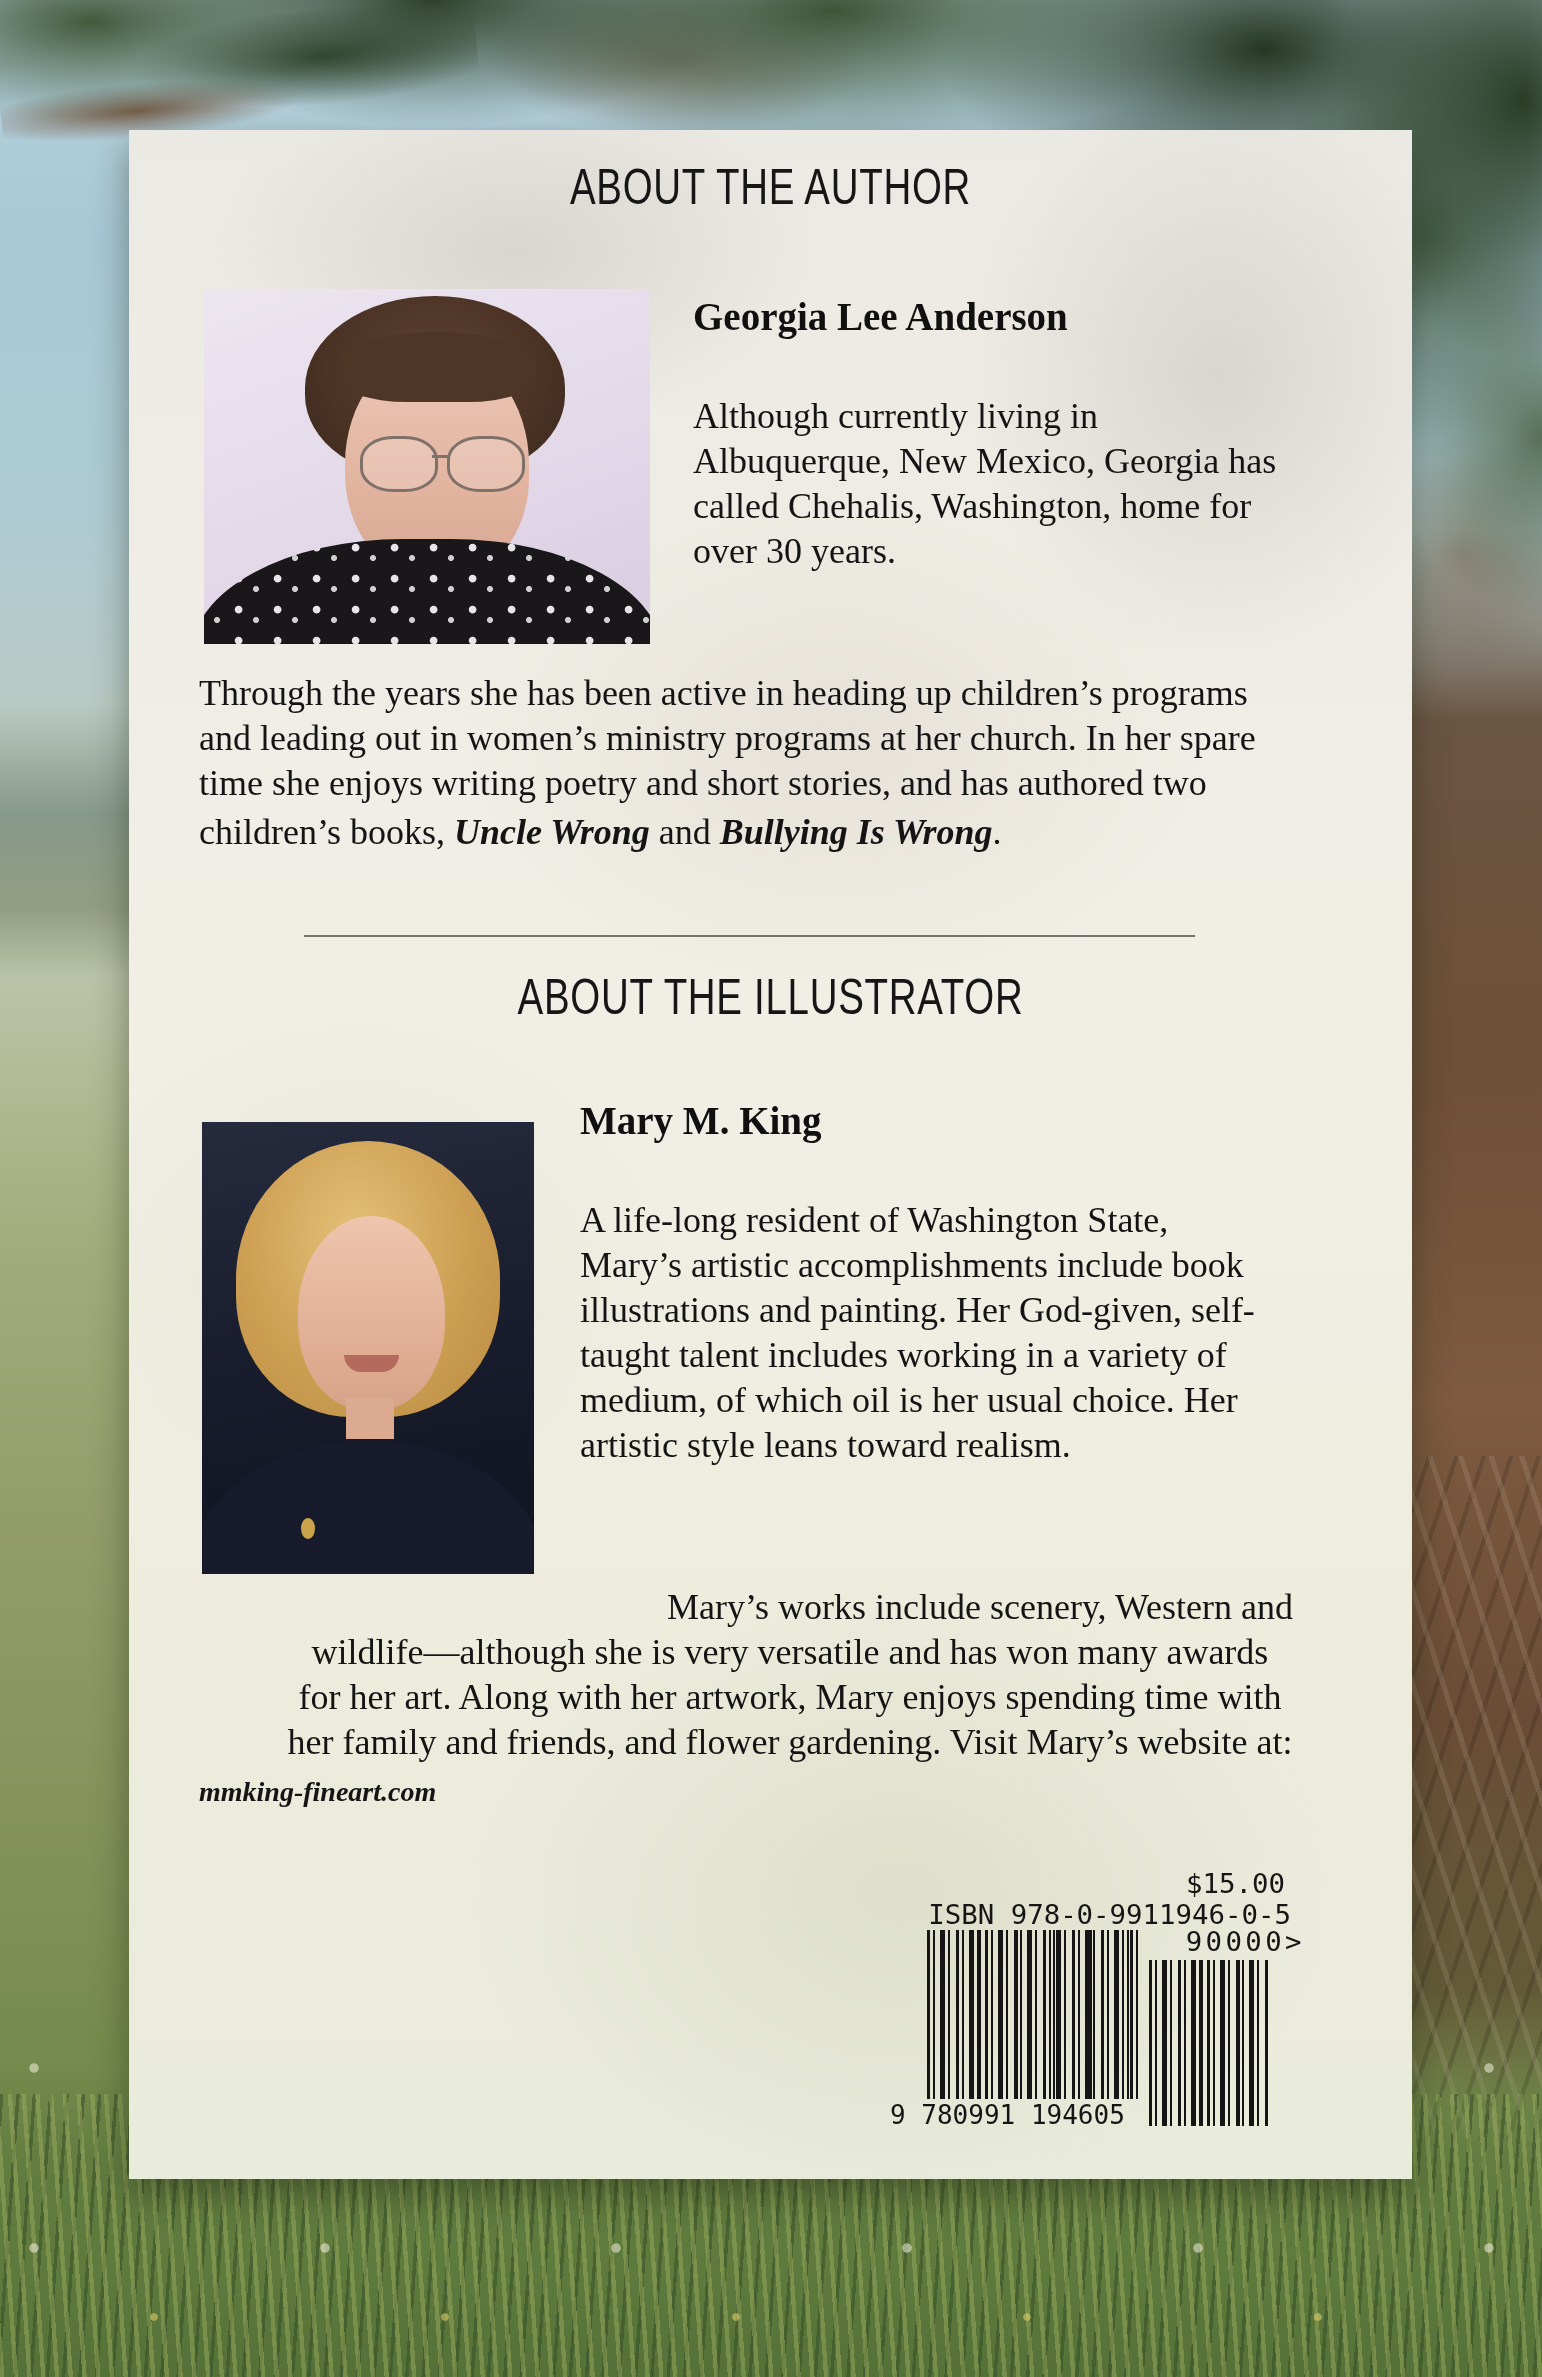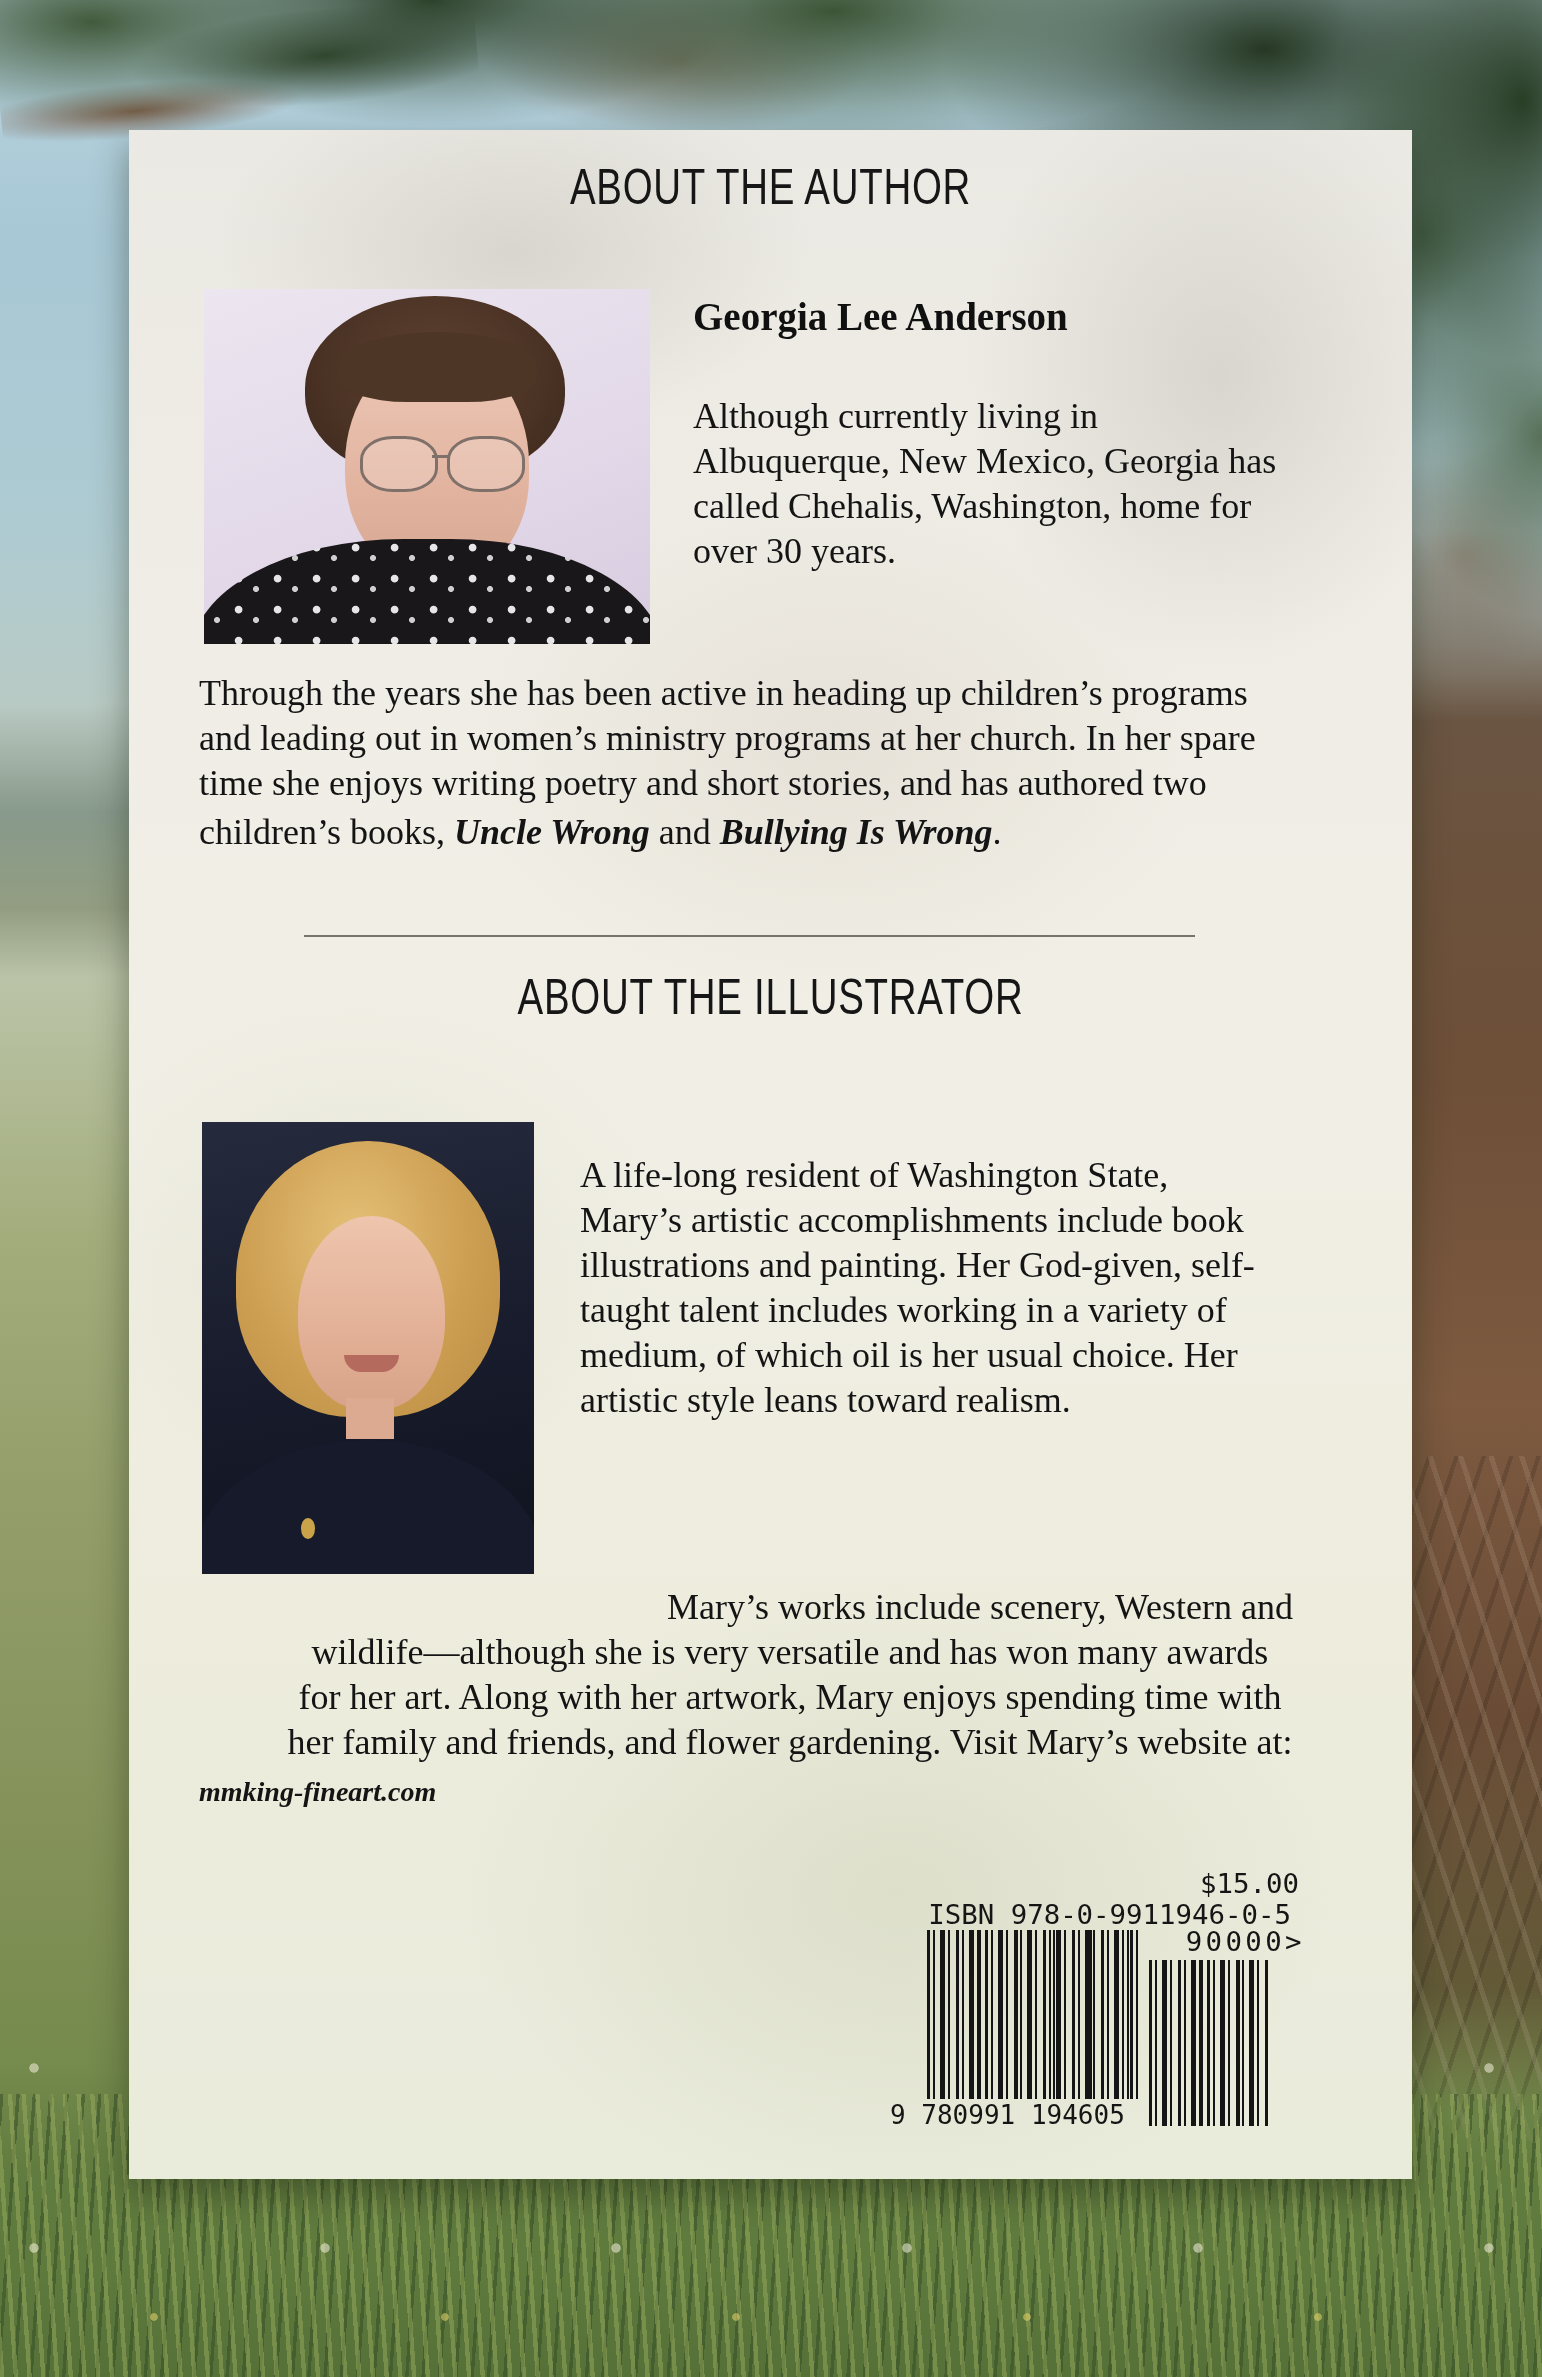--- a/index.html
+++ b/index.html
@@ -104,21 +104,21 @@
       background:linear-gradient(180deg,#eec5ad 0%,#e0ad93 70%,#d6a288 100%);}
   .ip-smile{position:absolute;left:142px;top:233px;width:55px;height:17px;border-radius:0 0 27.4px 27.4px;
       background:#b56a5e;}
   .ip-neck{position:absolute;left:144px;top:276px;width:48px;height:41px;background:#dcaa90;}
   .ip-top{position:absolute;left:-10.3px;right:-10.3px;bottom:-17px;height:151px;
       border-radius:50% 50% 0 0/85% 85% 0 0;background:#171a2b;}
   .ip-brooch{position:absolute;left:99px;top:396px;width:13.7px;height:20.6px;border-radius:50%;background:#c9a24a;}
 
   
   .mono{font-family:"DejaVu Sans Mono",monospace;color:#151515;}
-  .price{position:absolute;top:1739px;right:113px;font-size:27.4px;line-height:29px;}
+  .price{position:absolute;top:1739px;right:127px;font-size:27.4px;line-height:29px;}
   .isbn-line{position:absolute;top:1770px;right:121px;font-size:27.4px;line-height:29px;text-align:center;}
   .bars{background-image:
       repeating-linear-gradient(90deg,#151515 0 3.4px,transparent 3.4px 6px,#151515 6px 7.7px,transparent 7.7px 13px,
         #151515 13px 18px,transparent 18px 21.4px,#151515 21.4px 23px,transparent 23px 29px),
       repeating-linear-gradient(90deg,transparent 0 14.6px,#151515 14.6px 17px,transparent 17px 37px);}
   .bc-main{position:absolute;left:798px;top:1800px;width:212px;height:169px;}
   .bc-digits{position:absolute;left:761px;top:1969px;width:257px;font-size:26px;line-height:33px;white-space:nowrap;}
   .supp-label{position:absolute;top:1796px;right:107px;font-size:27.4px;line-height:31px;letter-spacing:3.4px;}
   .bc-supp{position:absolute;left:1020px;top:1830px;width:120px;height:166px;}
 </style>
@@ -180,20 +180,21 @@
     <div class="photo photo-illus">
       <div class="ip-hair"></div>
       <div class="ip-face"></div>
       <div class="ip-smile"></div>
       <div class="ip-neck"></div>
       <div class="ip-top"></div>
       <div class="ip-brooch"></div>
     </div>
 
     <div class="illus-text">
+      <div class="person-name">Mary M. King</div>
       <div class="body-text">A life-long resident of Washington State,
 Mary’s artistic accomplishments include book
 illustrations and painting. Her God-given, self-
 taught talent includes working in a variety of
 medium, of which oil is her usual choice. Her
 artistic style leans toward realism.</div>
     </div>
 
     <div class="works">
       <div class="body-text">Mary’s works include scenery, Western and

